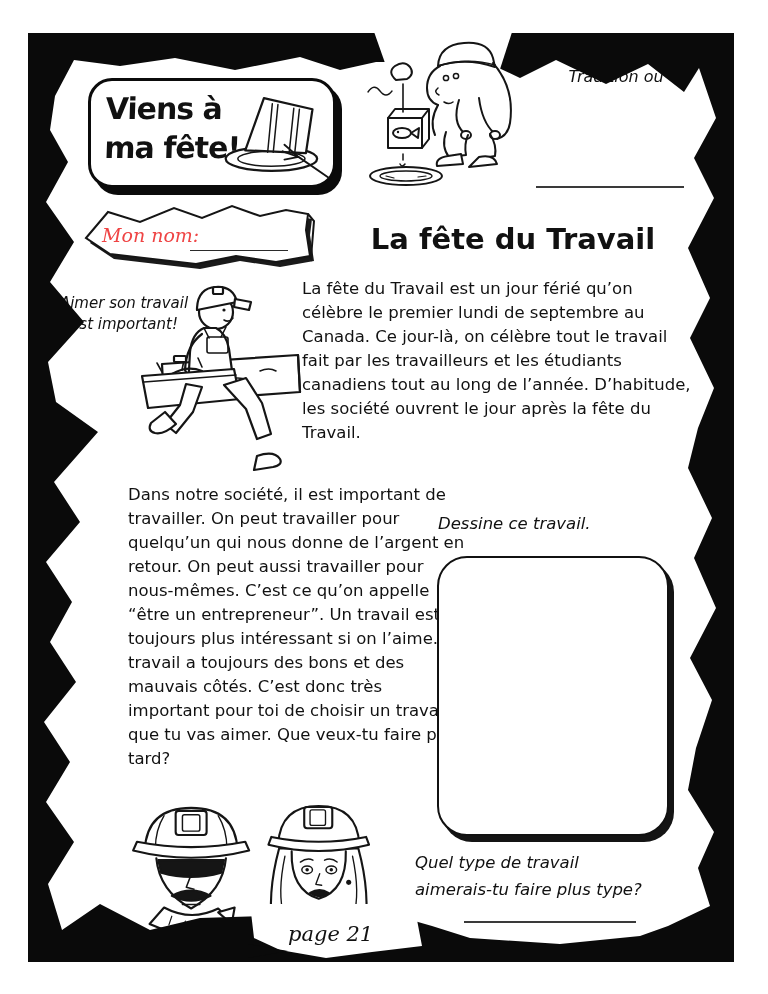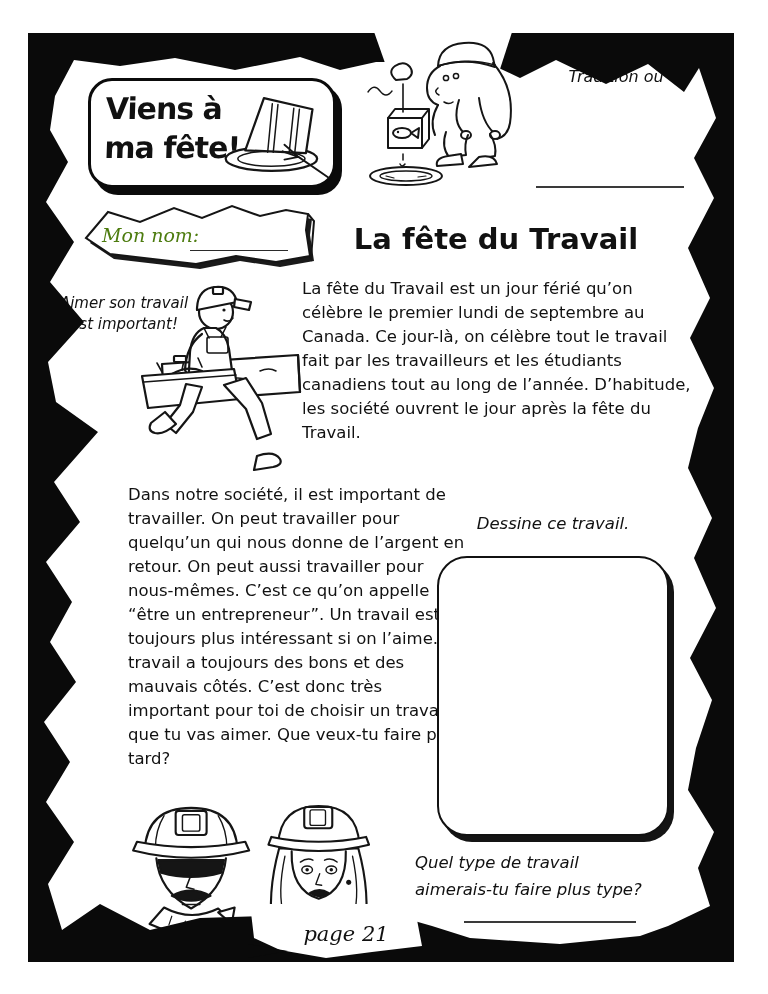--- a/index.html
+++ b/index.html
@@ -18,40 +18,40 @@
   
   .fisher{left:362px;top:36px;width:160px;height:152px;z-index:6;}
   
   .tradition{left:506px;top:64px;width:220px;text-align:center;font-style:italic;font-size:16px;
              line-height:26px;z-index:2;}
   .blank-line{border-bottom:2px solid #3a3a3a;height:0;z-index:2;}
   .trad-blank{left:536px;top:186px;width:148px;}
   
   .banner{left:80px;top:198px;width:240px;height:80px;z-index:2;}
   .banner-label{position:absolute;left:22px;top:26px;font-family:"DejaVu Serif",serif;font-style:italic;
-                font-size:19px;color:#4d7c0f;}
+                font-size:19px;color:#ef4444;}
   .banner-line{position:absolute;left:110px;top:52px;width:98px;border-bottom:1.5px solid #2b2b2b;}
   
-  .title{left:295px;top:222px;width:402px;text-align:center;font-size:29px;font-weight:bold;z-index:2;}
+  .title{left:312px;top:222px;width:402px;text-align:center;font-size:29px;font-weight:bold;z-index:2;}
   .intro{left:302px;top:277px;width:396px;font-size:16.5px;line-height:24px;z-index:2;}
   .bodytext{left:84px;top:483px;width:340px;font-size:16.5px;line-height:24px;z-index:2;margin-left:44px;}
   
   .motto{left:44px;top:293px;width:160px;text-align:center;font-style:italic;font-size:15px;
          line-height:21px;z-index:2;}
   .worker{left:112px;top:268px;width:192px;height:208px;z-index:2;}
   
-  .draw-prompt{left:438px;top:514px;width:230px;text-align:center;font-style:italic;font-size:16.5px;z-index:2;}
+  .draw-prompt{left:438px;top:514px;width:230px;text-align:left;font-style:italic;font-size:16.5px;z-index:2;}
   .drawbox{left:437px;top:556px;width:228px;height:276px;border:2.5px solid #111;border-radius:30px;
            box-shadow:5px 6px 0 #141414;background:#fff;z-index:2;}
   .question{left:415px;top:849px;width:275px;font-style:italic;font-size:16.5px;
             line-height:27px;z-index:2;}
   .answer-blank{left:464px;top:921px;width:172px;}
   
   .heads{left:108px;top:780px;width:290px;height:168px;z-index:1;}
-  .pagenum{left:288px;top:922px;width:116px;text-align:center;font-family:"DejaVu Serif",serif;
+  .pagenum{left:288px;top:922px;width:116px;text-align:left;font-family:"DejaVu Serif",serif;
            font-style:italic;font-size:21px;z-index:6;}
 </style>
 </head>
 <body>
 
 <div class="sheet">
 
   <svg class="frame" viewBox="0 0 768 994">
     <path fill="#0a0a0a" fill-rule="evenodd" d="
       M28,33 L734,33 L734,962 L28,962 Z

